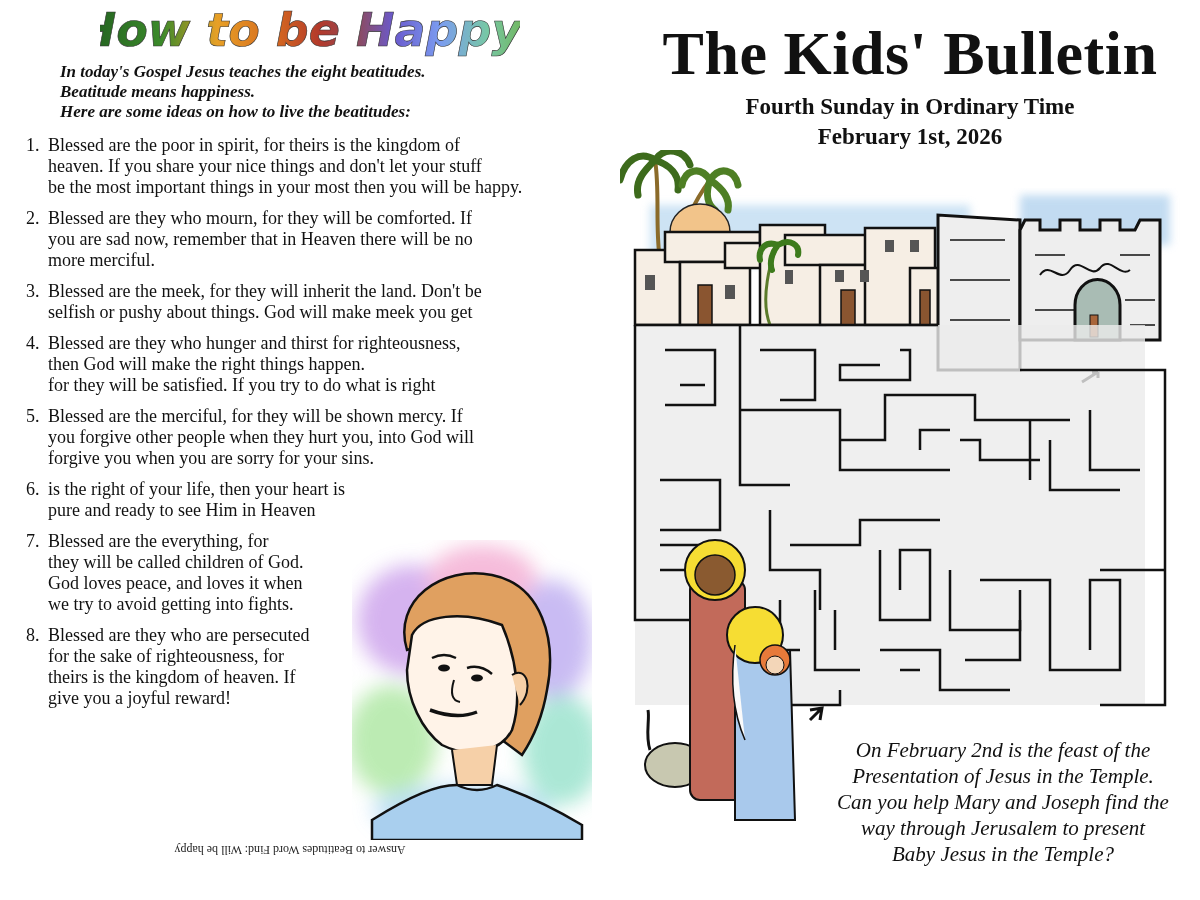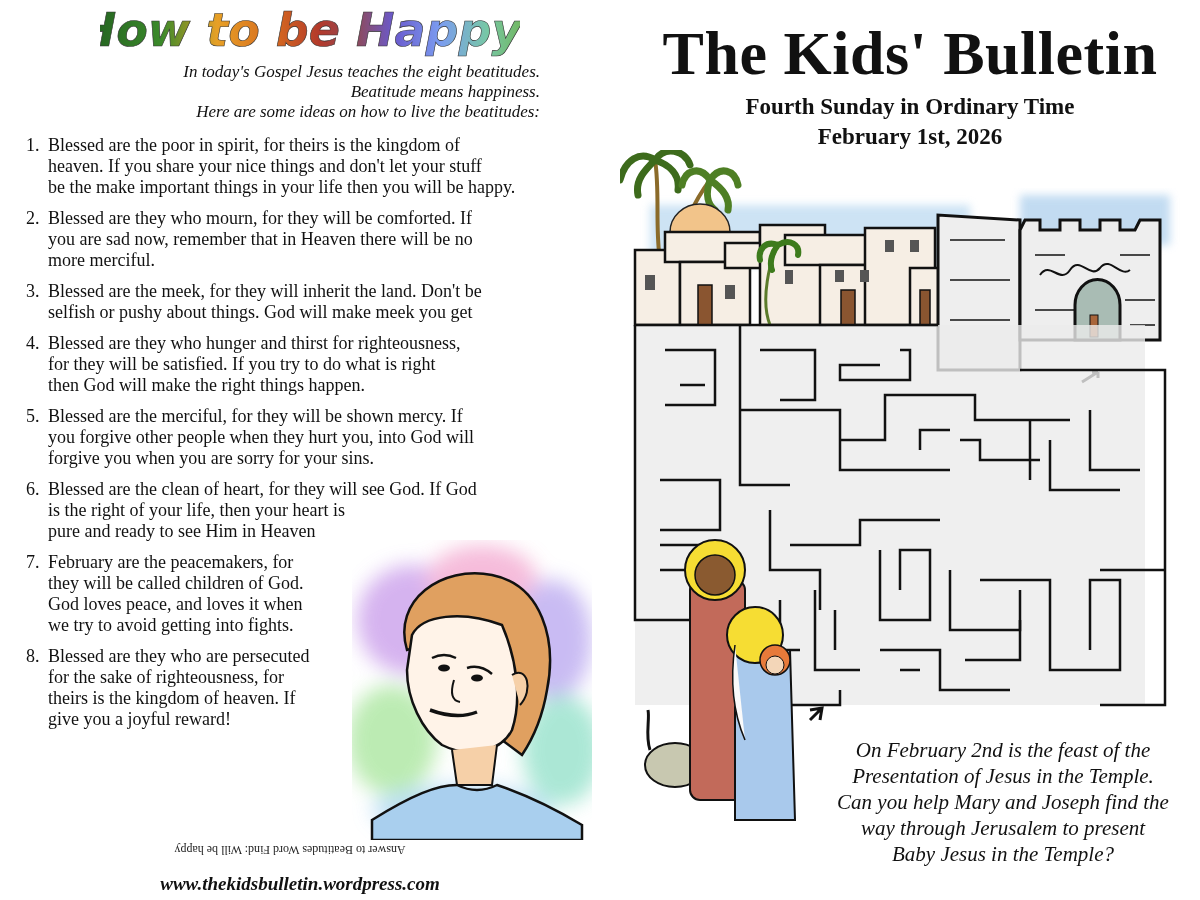--- a/index.html
+++ b/index.html
@@ -1,21 +1,21 @@
 <!DOCTYPE html>
 <html><head>
 <meta charset="utf-8">
 <style>
   html, body { margin: 0; padding: 0; background: #ffffff; }
   body { width: 1200px; height: 900px; position: relative; overflow: hidden; font-family: "Liberation Serif", serif; color: #111; }
 
   
   .left-page { position: absolute; left: 0; top: 0; width: 600px; height: 900px; }
   .happy-title { position: absolute; left: 100px; top: 2px; width: 420px; height: 60px; }
-  .intro { position: absolute; left: 60px; top: 62px; width: 480px; text-align: right; font-weight: normal; font-style: italic; font-size: 17px; line-height: 20px; }
+  .intro { position: absolute; left: 60px; top: 62px; width: 480px; text-align: left; font-weight: bold; font-style: italic; font-size: 17px; line-height: 20px; }
   .beatitudes { position: absolute; left: 26px; top: 135px; width: 560px; list-style: none; margin: 0; padding: 0; font-size: 18px; line-height: 21px; }
   .beatitude { position: relative; padding-left: 22px; margin-bottom: 10px; }
   .beatitude .num { position: absolute; left: 0; top: 0; }
   .beatitude.narrow { width: 320px; }
   .beatitude.w6 { width: 510px; }
   .boy { position: absolute; left: 352px; top: 540px; width: 240px; height: 300px; }
   .answer { position: absolute; left: 120px; top: 842px; width: 340px; text-align: center; font-size: 12px; transform: rotate(180deg); color: #222; }
   .website { position: absolute; left: 60px; top: 873px; width: 480px; text-align: center; font-weight: bold; font-style: italic; font-size: 19px; }
 
   
@@ -52,54 +52,53 @@
     <div>In today's Gospel Jesus teaches the eight beatitudes.</div>
     <div>Beatitude means happiness.</div>
     <div>Here are some ideas on how to live the beatitudes:</div>
   </div>
 
   <ol class="beatitudes">
     <li class="beatitude">
       <span class="num">1.</span>
       <div>Blessed are the poor in spirit, for theirs is the kingdom of</div>
       <div>heaven.  If you share your nice things and don't let your stuff</div>
-      <div>be the make important things in your life then you will be happy.</div>
+      <div>be the most important things in your most then you will be happy.</div>
     </li>
     <li class="beatitude">
       <span class="num">2.</span>
       <div>Blessed are they who mourn, for they will be comforted.  If</div>
       <div>you are sad now, remember that in Heaven there will be no</div>
       <div>more merciful.</div>
     </li>
     <li class="beatitude">
       <span class="num">3.</span>
       <div>Blessed are the meek, for they will inherit the land.  Don't be</div>
       <div>selfish or pushy about things.  God will make meek you get</div>
     </li>
     <li class="beatitude">
       <span class="num">4.</span>
       <div>Blessed are they who hunger and thirst for righteousness,</div>
+      <div>then God will make the right things happen.</div>
       <div>for they will be satisfied.  If you try to do what is right</div>
-      <div>then God will make the right things happen.</div>
     </li>
     <li class="beatitude">
       <span class="num">5.</span>
       <div>Blessed are the merciful, for they will be shown mercy.  If</div>
       <div>you forgive other people when they hurt you, into God will</div>
       <div>forgive you when you are sorry for your sins.</div>
     </li>
     <li class="beatitude w6">
       <span class="num">6.</span>
-      <div>Blessed are the clean of heart, for they will see God.  If God</div>
       <div>is the right of your life, then your heart is</div>
       <div>pure and ready to see Him in Heaven</div>
     </li>
     <li class="beatitude narrow">
       <span class="num">7.</span>
-      <div>February are the peacemakers, for</div>
+      <div>Blessed are the everything, for</div>
       <div>they will be called children of God.</div>
       <div>God loves peace, and loves it when</div>
       <div>we try to avoid getting into fights.</div>
     </li>
     <li class="beatitude narrow">
       <span class="num">8.</span>
       <div>Blessed are they who are persecuted</div>
       <div>for the sake of righteousness, for</div>
       <div>theirs is the kingdom of heaven.  If</div>
       <div>give you a joyful reward!</div>
@@ -138,21 +137,20 @@
     <ellipse cx="125" cy="138" rx="6" ry="3.5" fill="#111"></ellipse>
 
     <path d="M102 140 Q96 160 108 162" fill="none" stroke="#111" stroke-width="2"></path>
     <path d="M78 170 Q105 180 125 172" fill="none" stroke="#111" stroke-width="3.5"></path>
 
     <path d="M100 210 L105 245 L140 245 L145 205" fill="#f6d0a8" stroke="#111" stroke-width="2"></path>
     <path d="M20 280 C60 255, 85 245, 105 245 Q125 255 145 245 C175 255, 205 270, 230 285 L230 300 L20 300 Z" fill="#a9cfee" stroke="#111" stroke-width="2.5"></path>
   </svg>
 
   <div class="answer">Answer to Beatitudes Word Find: Will be happy</div>
-  <div class="website">www.thekidsbulletin.wordpress.com</div>
 </div>
 
 <div class="right-page">
   <div class="bulletin-title">The Kids' Bulletin</div>
   <div class="subtitle">
     <div>Fourth Sunday in Ordinary Time</div>
     <div>February 1st, 2026</div>
   </div>
 
   <svg class="maze-art" viewBox="0 0 560 680">

